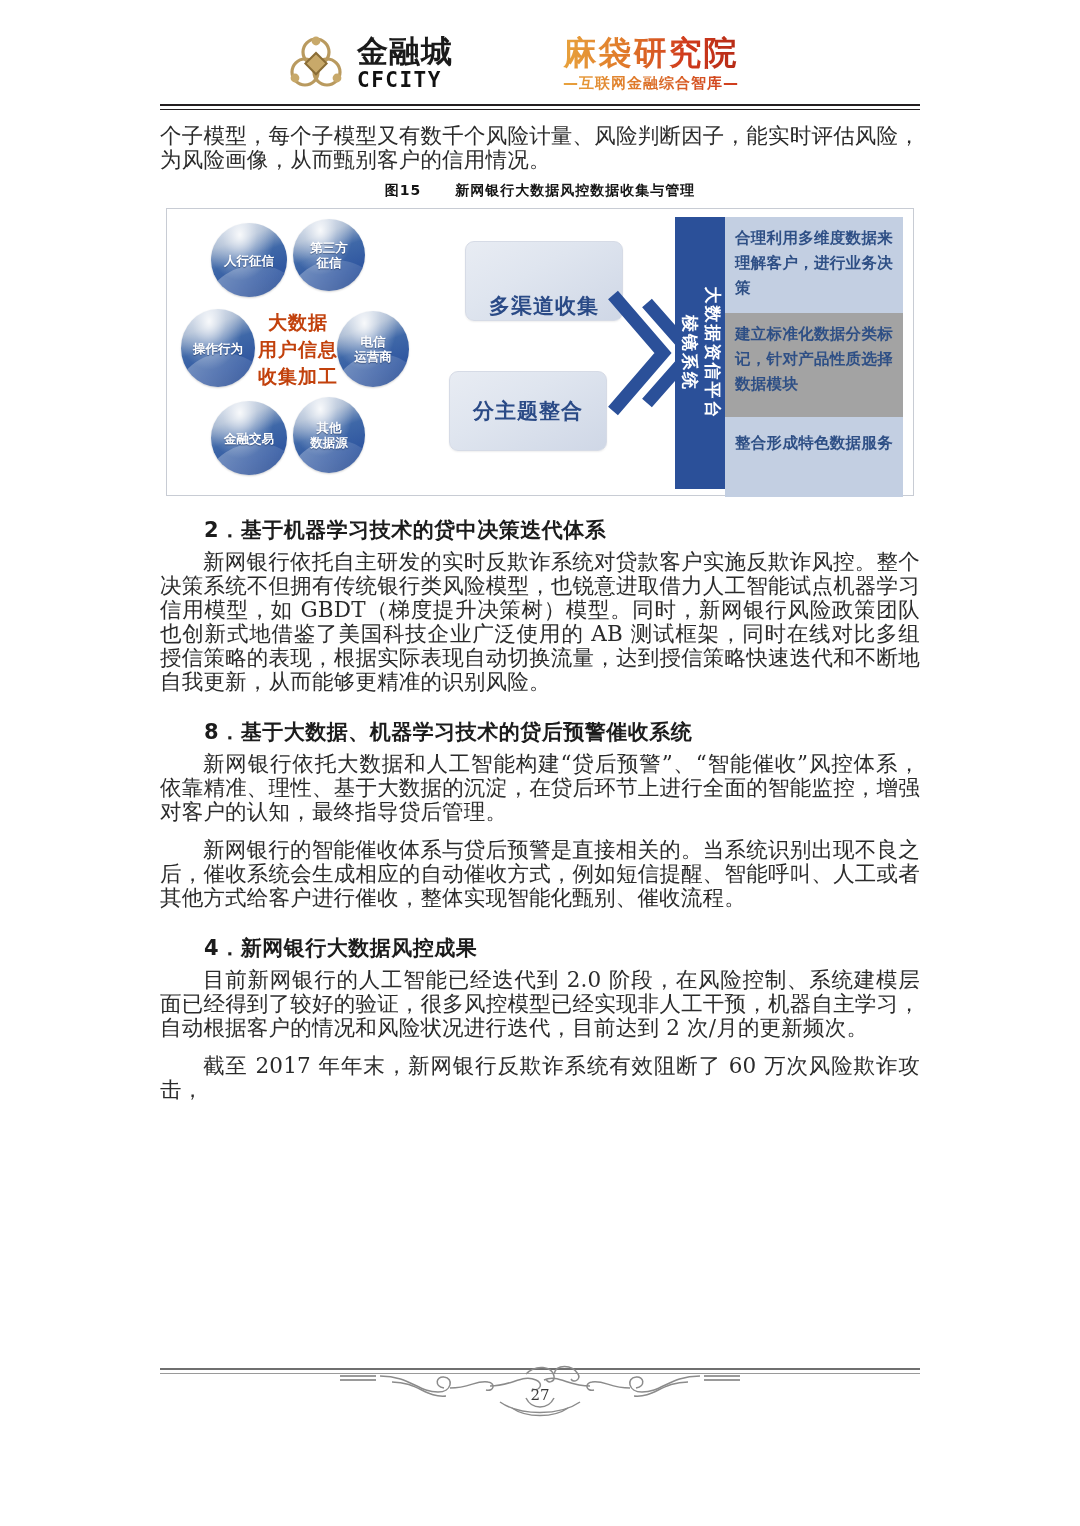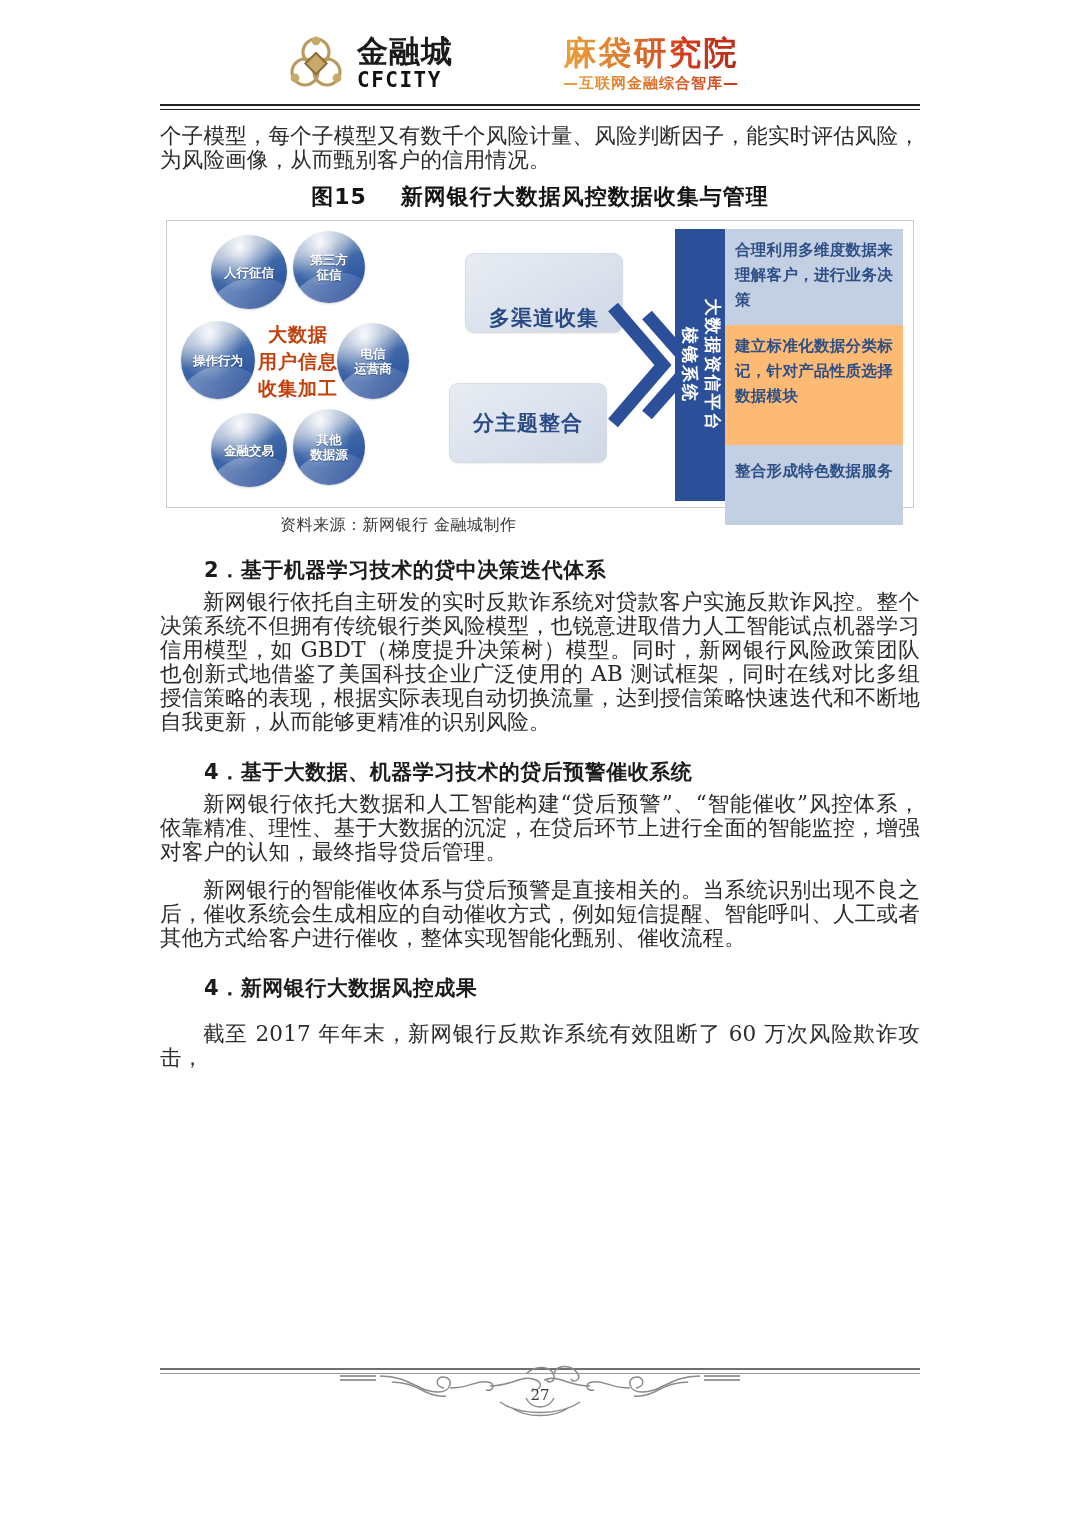--- a/index.html
+++ b/index.html
@@ -75,21 +75,21 @@
     padding-left:2.1em;
     letter-spacing:0.5px;
   }
   .sp-18{height:18px;}
   .sp-14{height:14px;}
   .sp-10{height:10px;}
 
   
   .fig-title{
     font-family:"DejaVu Sans","Liberation Sans",sans-serif;
-    font-size:22px;font-weight:bold;color:#141414;
+    font-size:14px;font-weight:bold;color:#141414;
     text-align:center;letter-spacing:1px;
     margin:0 0 8px 0;
   }
   .fig-title .num{margin-right:34px;}
   .fig-box{
     width:748px;height:288px;
     border:1px solid #c8ccd4;
     background:#ffffff;
     position:relative;
     margin:0 auto;
@@ -175,21 +175,21 @@
     font-size:17px;font-weight:bold;color:#ffffff;letter-spacing:2px;line-height:23px;
   }
   .rp-rows{position:absolute;left:50px;top:0;width:178px;height:272px;}
   .rp-row{
     box-sizing:border-box;padding:9px 8px 0 10px;
     font-family:"DejaVu Sans","Liberation Sans",sans-serif;
     font-size:15.5px;font-weight:bold;color:#2e4f85;line-height:25px;
     letter-spacing:0.3px;
   }
   .rp-row.r1{height:96px;background:#c3cfe2;}
-  .rp-row.r2{height:120px;background:#fdba74;}
+  .rp-row.r2{height:104px;background:#a3a3a3;}
   .rp-row.r3{height:80px;background:#c3cfe2;padding-top:14px;}
 
   
   .footer{position:absolute;left:0;top:1368px;width:1080px;height:90px;}
   .f-rule-a{position:absolute;left:160px;top:0;width:760px;border-top:2px solid #6f6f6f;}
   .f-rule-b{position:absolute;left:160px;top:5px;width:760px;border-top:1px solid #9a9a9a;}
   .pagenum{
     position:absolute;left:0;right:0;top:18px;text-align:center;
     font-family:"DejaVu Serif","Liberation Serif",serif;
     font-size:15px;color:#3a3a3a;z-index:5;
@@ -297,38 +297,38 @@
           </div>
           <div class="rp-rows">
             <div class="rp-row r1">合理利用多维度数据来理解客户，进行业务决策</div>
             <div class="rp-row r2">建立标准化数据分类标记，针对产品性质选择数据模块</div>
             <div class="rp-row r3">整合形成特色数据服务</div>
           </div>
         </div>
 
       </div>
 
-      <div class="fig-src">资料来源：新网银行  金融城制作</div>
     </div>
 
     <div class="sp-14"></div>
 
     <h3 class="subhead">2．基于机器学习技术的贷中决策迭代体系</h3>
     <p class="para indent">新网银行依托自主研发的实时反欺诈系统对贷款客户实施反欺诈风控。整个决策系统不但拥有传统银行类风险模型，也锐意进取借力人工智能试点机器学习信用模型，如 GBDT（梯度提升决策树）模型。同时，新网银行风险政策团队也创新式地借鉴了美国科技企业广泛使用的 AB 测试框架，同时在线对比多组授信策略的表现，根据实际表现自动切换流量，达到授信策略快速迭代和不断地自我更新，从而能够更精准的识别风险。</p>
 
     <div class="sp-18"></div>
 
-    <h3 class="subhead">4．基于大数据、机器学习技术的贷后预警催收系统</h3>
+    <h3 class="subhead">8．基于大数据、机器学习技术的贷后预警催收系统</h3>
     <p class="para indent">新网银行依托大数据和人工智能构建“贷后预警”、“智能催收”风控体系，依靠精准、理性、基于大数据的沉淀，在贷后环节上进行全面的智能监控，增强对客户的认知，最终指导贷后管理。</p>
     <div class="sp-14"></div>
     <p class="para indent">新网银行的智能催收体系与贷后预警是直接相关的。当系统识别出现不良之后，催收系统会生成相应的自动催收方式，例如短信提醒、智能呼叫、人工或者其他方式给客户进行催收，整体实现智能化甄别、催收流程。</p>
 
     <div class="sp-18"></div>
 
     <h3 class="subhead">4．新网银行大数据风控成果</h3>
+    <p class="para indent">目前新网银行的人工智能已经迭代到 2.0 阶段，在风险控制、系统建模层面已经得到了较好的验证，很多风控模型已经实现非人工干预，机器自主学习，自动根据客户的情况和风险状况进行迭代，目前达到 2 次/月的更新频次。</p>
     <div class="sp-14"></div>
     <p class="para indent">截至 2017 年年末，新网银行反欺诈系统有效阻断了 60 万次风险欺诈攻击，</p>
 
   </div>
 
   <div class="footer">
     <div class="f-rule-a"></div>
     <div class="f-rule-b"></div>
 
     <div class="ornament">

